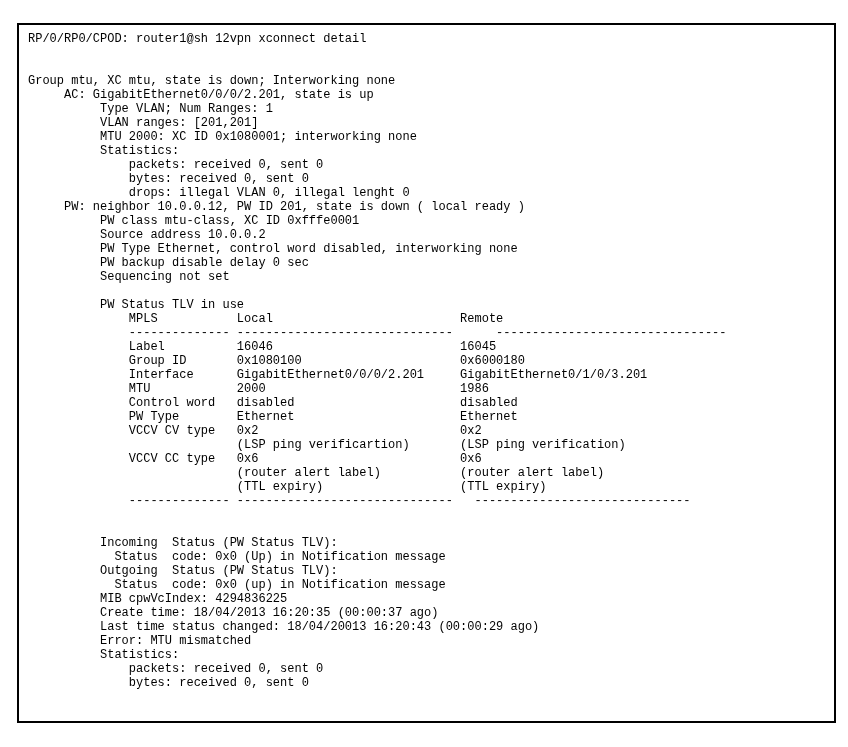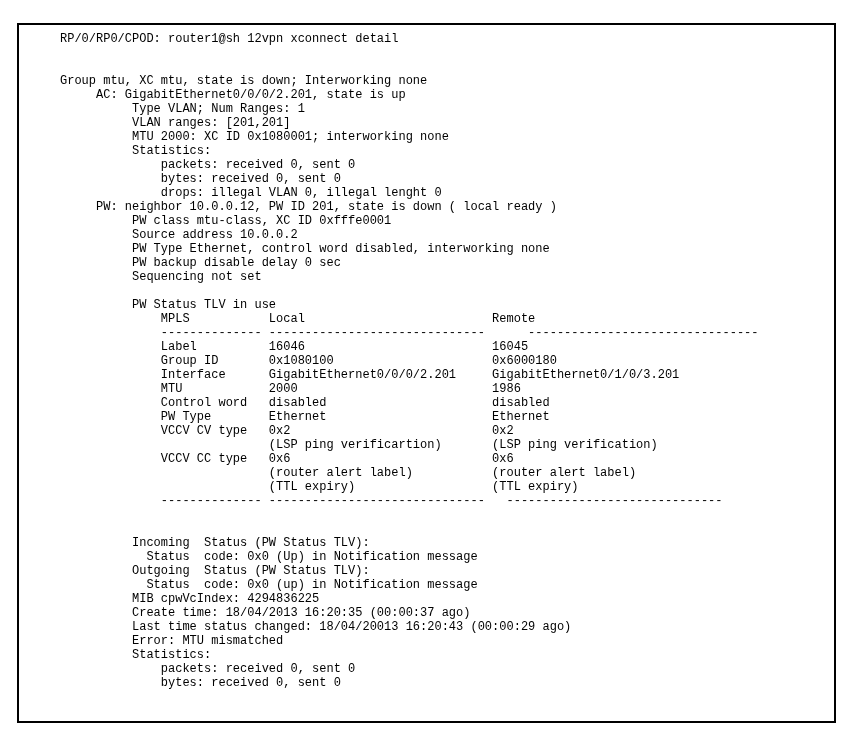--- a/index.html
+++ b/index.html
@@ -18,21 +18,20 @@
   }
   .console-box {
     position: absolute;
     left: 17px;
     top: 23px;
     width: 819px;
     height: 700px;
     border: 2px solid #000000;
     box-sizing: border-box;
     background: #ffffff;
-    padding-left: 32px;
   }
   .console-text {
     margin: 0;
     padding: 7px 0 0 9px;
     font-family: "Liberation Mono", "DejaVu Sans Mono", monospace;
     font-size: 12px;
     line-height: 14px;
     color: #000000;
     white-space: pre;
   }

